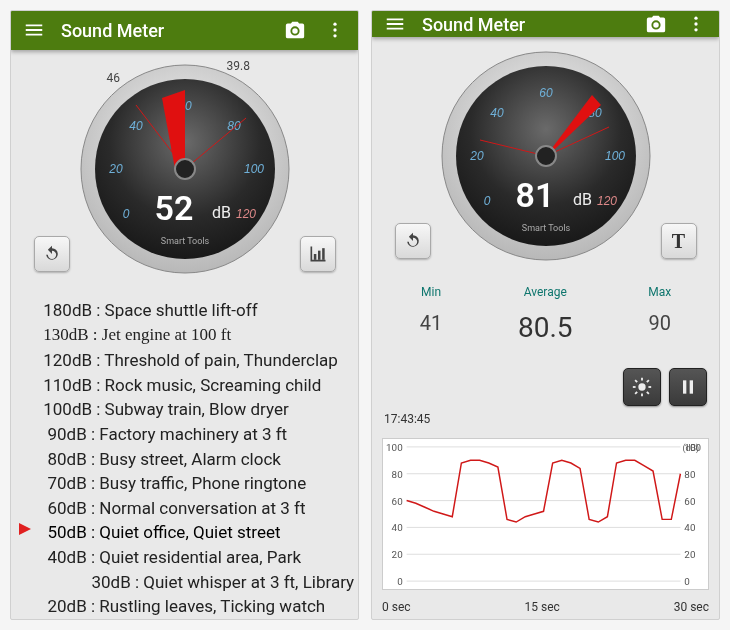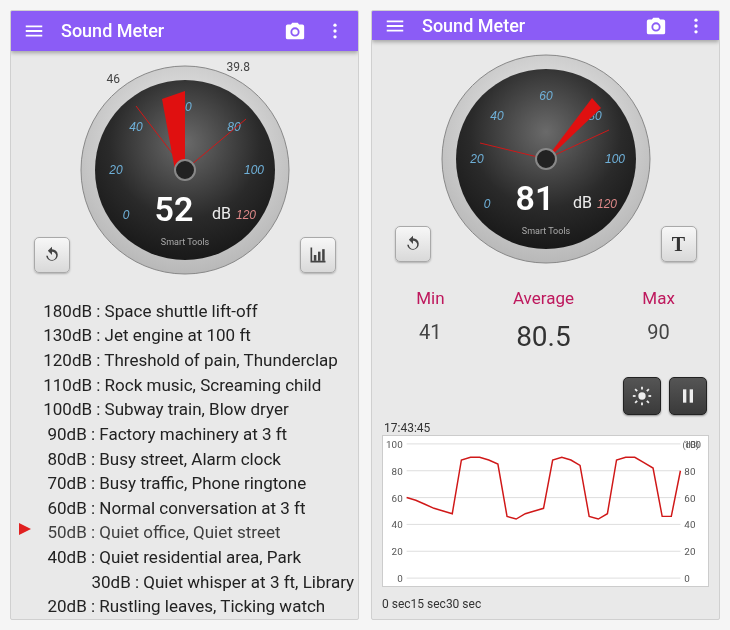--- a/index.html
+++ b/index.html
@@ -15,21 +15,21 @@
   .phone {
     flex: 1;
     background: #e9e9e9;
     border: 1px solid #d0d0d0;
     border-radius: 2px;
     display: flex;
     flex-direction: column;
     overflow: hidden;
   }
   .appbar {
-    background: #8b5cf6;
+    background: #4d7c0f;
     color: #fff;
     height: 48px;
     display: flex;
     align-items: center;
     padding: 0 10px;
     gap: 14px;
     box-shadow: 0 2px 4px rgba(0,0,0,0.3);
     position: relative;
     z-index: 10;
   }
@@ -75,34 +75,34 @@
     color: #444;
   }
 
   .list-area {
     padding: 20px 20px 0 28px;
     font-size: 17px;
     line-height: 1.45;
     color: #222;
   }
   .list-row { position: relative; }
-  .list-row.highlight { color: #404040; }
+  .list-row.highlight { color: #000000; }
   .pointer {
     position: absolute;
     left: -20px; top: 3px;
   }
 
   .stats {
     display: flex;
     justify-content: space-around;
     padding: 20px 10px 24px;
     text-align: center;
     color: #555;
   }
-  .stats .lbl { font-size: 17px; color: #be185d; margin-bottom: 4px;}
+  .stats .lbl { font-size: 12px; color: #0f766e; margin-bottom: 4px;}
   .stats .val { font-size: 20px; color: #444; margin-top: 12px; }
   .stats .avg .val { font-size: 28px; color:#333;}
 
   .controls-row {
     display: flex;
     justify-content: flex-end;
     gap: 8px;
     padding: 0 12px 6px;
   }
   .ctrl-btn {
@@ -119,25 +119,25 @@
   .chart-area {
     margin: 0 10px 8px;
     background: #fff;
     border: 1px solid #ccc;
     position: relative;
     height: 152px;
   }
   .ts {
     font-size: 12px;
     color:#333;
-    padding: 0 0 0 12px;
+    padding: 0 0 12px 12px;
   }
   .xlabels {
     display:flex;
-    justify-content: flex-start;
+    justify-content: space-between;
     font-size: 12px;
     color:#333;
     padding: 2px 10px 8px;
   }
 </style>
 </head>
 <body>
 
 <div class="phone">
   <div class="appbar">
@@ -220,21 +220,21 @@
             <rect x="7" y="12" width="3" height="7"></rect>
             <rect x="12" y="8" width="3" height="11"></rect>
             <rect x="17" y="5" width="3" height="14"></rect>
           </svg>
       </div>
     </div>
   </div>
 
   <div class="list-area" id="levels-list">
       <div class="list-row"><span style="white-space: pre;"> 180dB : Space shuttle lift-off</span></div>
-      <div class="list-row"><span style="white-space: pre;"> 130dB : Jet engine at 100 ft</span></div>
+      <div class="list-row"><span style="white-space: pre; font-family: Liberation Serif, serif;"> 130dB : Jet engine at 100 ft</span></div>
       <div class="list-row"><span style="white-space: pre;"> 120dB : Threshold of pain, Thunderclap</span></div>
       <div class="list-row"><span style="white-space: pre;"> 110dB : Rock music, Screaming child</span></div>
       <div class="list-row"><span style="white-space: pre;"> 100dB : Subway train, Blow dryer</span></div>
       <div class="list-row"><span style="white-space: pre;">  90dB : Factory machinery at 3 ft</span></div>
       <div class="list-row"><span style="white-space: pre; margin-top: 46px;">  80dB : Busy street, Alarm clock</span></div>
       <div class="list-row"><span style="white-space: pre; text-align: center;">  70dB : Busy traffic, Phone ringtone</span></div>
       <div class="list-row"><span style="white-space: pre;">  60dB : Normal conversation at 3 ft</span></div>
       <div class="list-row highlight"><svg width="12" height="12" viewBox="0 0 10 10" class="pointer">
           <polygon points="0,0 10,5 0,10" fill="#e02020"></polygon>
         </svg><span style="white-space: pre;">  50dB : Quiet office, Quiet street</span></div>

